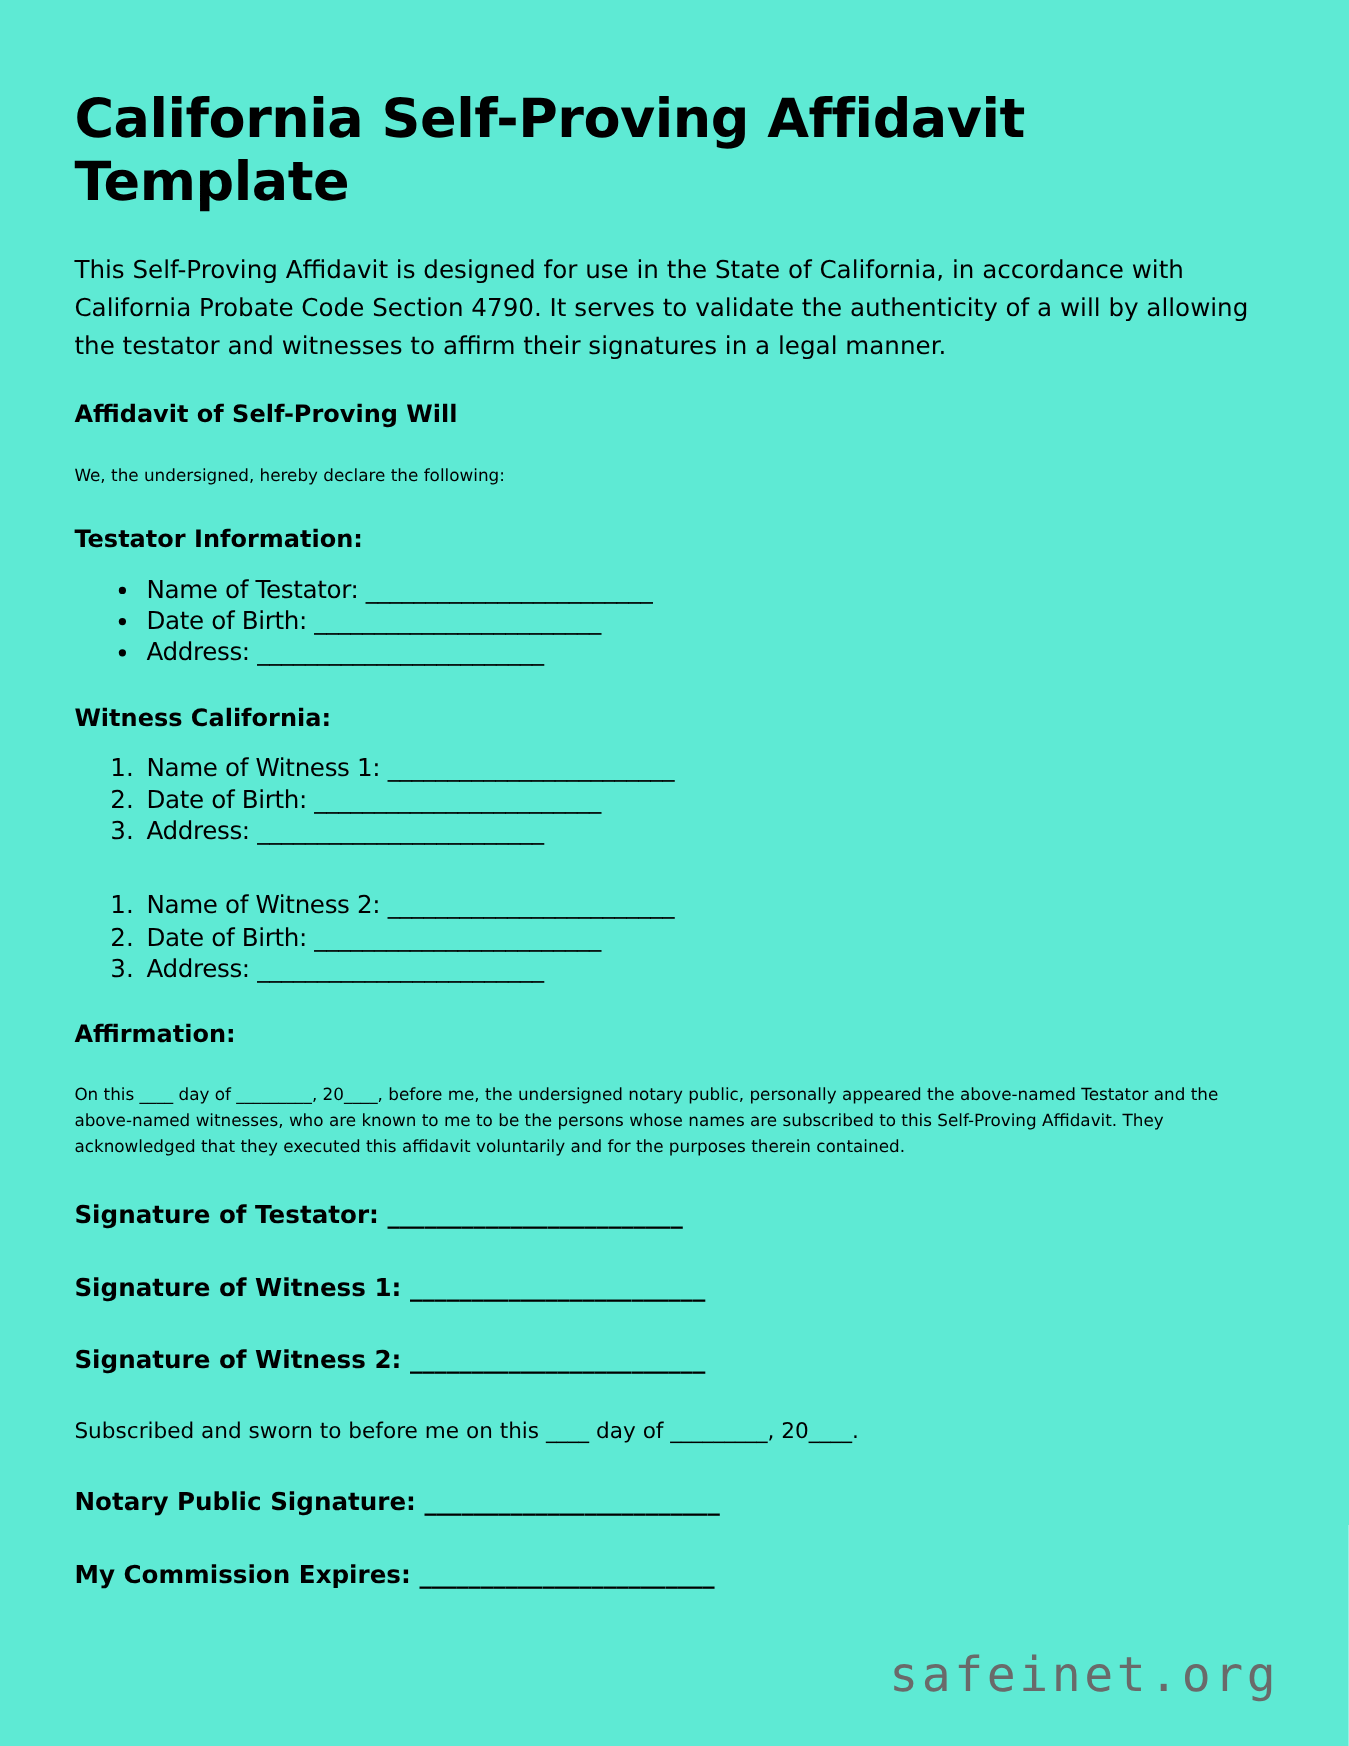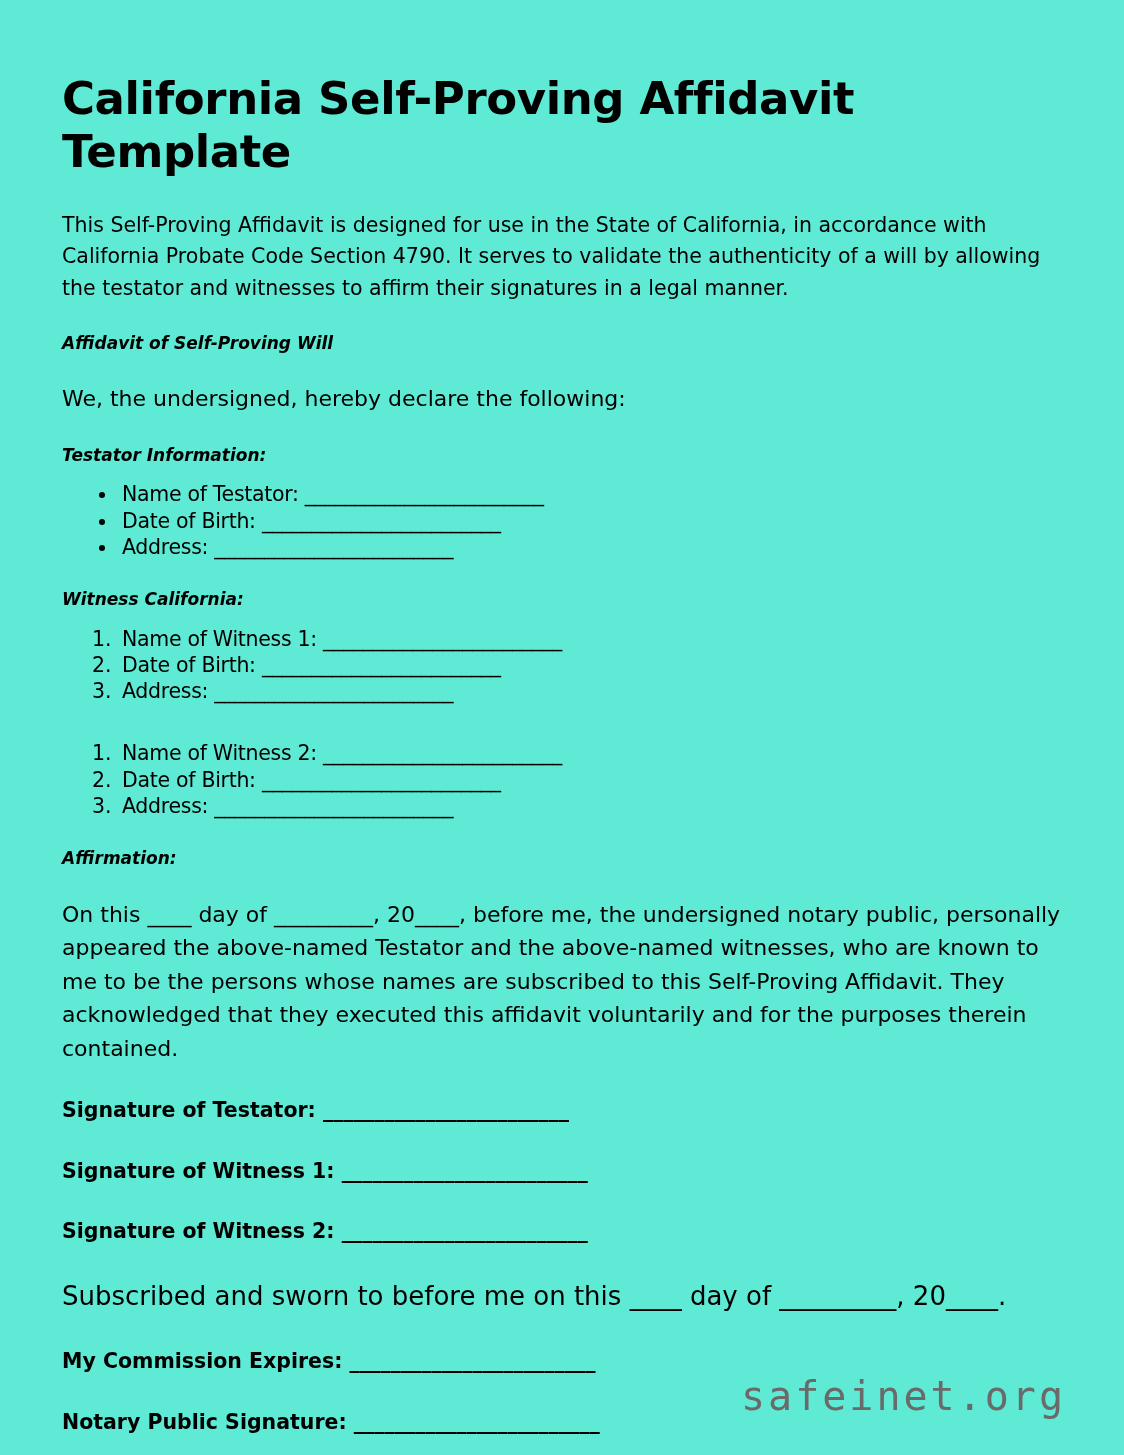--- a/index.html
+++ b/index.html
@@ -33,28 +33,27 @@
     margin: 10px 0 0 0;
     max-width: 860px;
   }
   .intro {
     font-size: 20.5px;
     line-height: 1.52;
     margin: 32px 0 0 0;
     max-width: 1000px;
   }
   .sec-head {
-    font-size: 17px;
+    font-size: 20px;
     font-weight: bold;
     line-height: 1.45;
     margin: 27px 0 0 0;
-    font-style: italic;
   }
   .para {
-    font-size: 22px;
+    font-size: 14px;
     line-height: 1.52;
     margin: 27px 0 0 0;
     max-width: 1000px;
   }
   ul.blanks, ol.blanks {
     font-size: 20.5px;
     line-height: 1.28;
     margin: 14px 0 0 0;
     padding-left: 56px;
   }
@@ -65,21 +64,21 @@
     margin: 0;
   }
   ol.witness-two { margin-top: 36px; }
   .sig-line {
     font-size: 20.5px;
     font-weight: bold;
     line-height: 1.45;
     margin: 31px 0 0 0;
   }
   .sworn-line {
-    font-size: 26px;
+    font-size: 18px;
     line-height: 1.45;
     margin: 31px 0 0 0;
   }
   .blank { white-space: pre; letter-spacing: -0.3px; }
   .watermark {
     position: absolute;
     right: 58px;
     bottom: 36px;
     font-family: "DejaVu Sans Mono", monospace;
     font-size: 40px;
@@ -127,19 +126,19 @@
   <p class="para">On this ____ day of _________, 20____, before me, the undersigned notary public, personally appeared the above-named Testator and the above-named witnesses, who are known to me to be the persons whose names are subscribed to this Self-Proving Affidavit. They acknowledged that they executed this affidavit voluntarily and for the purposes therein contained.</p>
 
   <p class="sig-line">Signature of Testator: ________________________</p>
 
   <p class="sig-line">Signature of Witness 1: ________________________</p>
 
   <p class="sig-line">Signature of Witness 2: ________________________</p>
 
   <p class="sworn-line">Subscribed and sworn to before me on this ____ day of _________, 20____.</p>
 
+  <p class="sig-line">Notary Public Signature: ________________________</p>
+
   <p class="sig-line">My Commission Expires: ________________________</p>
-
-  <p class="sig-line">Notary Public Signature: ________________________</p>
 
 </div>
 
 <div class="watermark">safeinet.org</div>
 
 </body></html>

